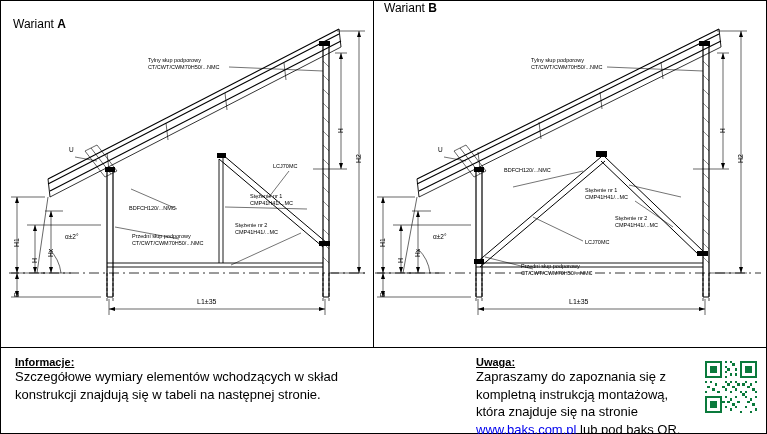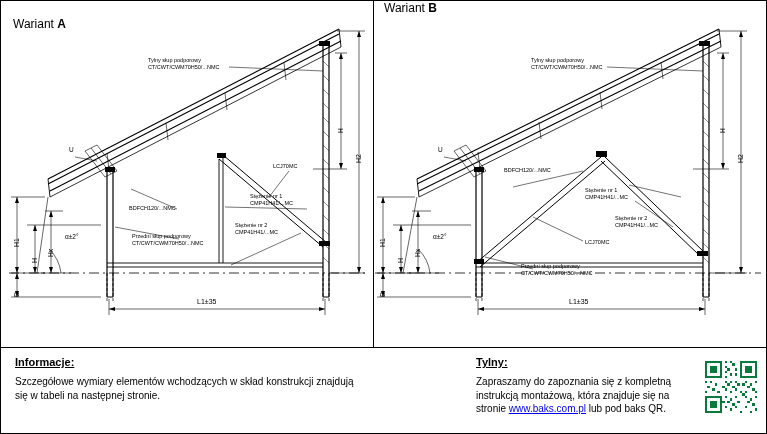--- a/index.html
+++ b/index.html
@@ -10,21 +10,21 @@
   .panel{position:absolute;top:0;height:346px;}
   #panelA{left:0;width:372px;}
   #panelB{left:372px;width:394px;}
   .divider{position:absolute;top:0;left:372px;width:1px;height:346px;background:#000;}
   .hdivider{position:absolute;left:0;top:346px;width:765px;height:1px;background:#000;}
   svg{display:block;}
   .lbl{position:absolute;font-size:5.5px;line-height:1.25;letter-spacing:0;white-space:nowrap;}
   .dim{position:absolute;font-size:7px;}
   .dimv{position:absolute;font-size:7px;transform:rotate(-90deg);transform-origin:left top;}
   .foot-head{font-size:11px;font-weight:bold;text-decoration:underline;}
-  .foot-txt{font-size:10px;line-height:1.35;margin-top:7px;}
+  .foot-txt{font-size:13px;line-height:1.35;}
   #footA{position:absolute;left:14px;top:355px;width:340px;}
   #footB{position:absolute;left:475px;top:355px;width:220px;}
   .link{text-decoration:underline;}
   #qr{position:absolute;right:9px;top:360px;width:52px;height:52px;}
 </style>
 </head>
 <body>
 
 <div id="page">
 
@@ -373,21 +373,21 @@
   </div>
 
   <div class="hdivider"></div>
 
   <div id="footA">
     <div class="foot-head">Informacje:</div>
     <div class="foot-txt">Szczegółowe wymiary elementów wchodzących w skład konstrukcji znajdują się w tabeli na następnej stronie.</div>
   </div>
 
   <div id="footB">
-    <div class="foot-head">Tylny:</div>
+    <div class="foot-head">Uwaga:</div>
     <div class="foot-txt"><span>Zapraszamy do zapoznania się z kompletną instrukcją montażową, która znajduje się na stronie </span><a class="link" href="#">www.baks.com.pl</a><span> lub pod baks QR.</span></div>
   </div>
 
   <div id="qr">
     <svg width="52" height="52" viewBox="0 0 21 21" shape-rendering="crispEdges">
       <rect width="21" height="21" fill="#fff"></rect>
       <g fill="#0a7a3c">
 
         <rect x="0" y="0" width="7" height="1"></rect>
           <rect x="0" y="6" width="7" height="1"></rect>

